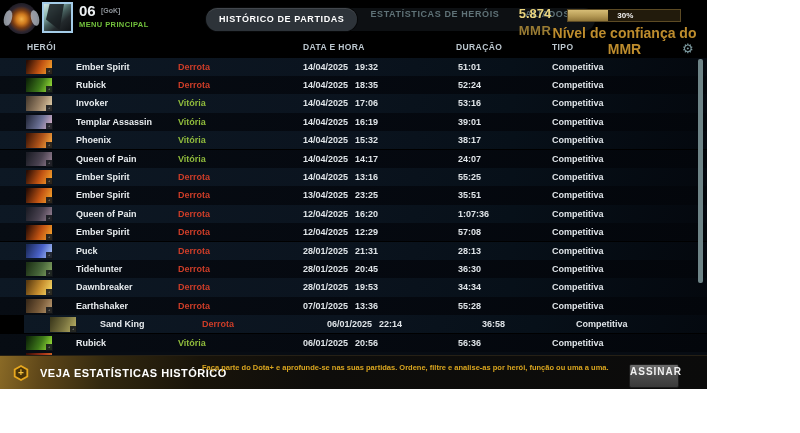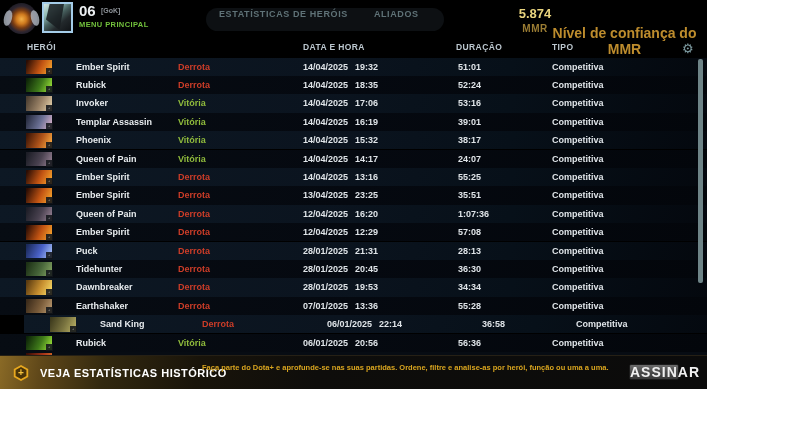--- a/index.html
+++ b/index.html
@@ -26,21 +26,21 @@
 
   .tabstrip { position:absolute; left:206px; top:8px; height:23px; background:#0d1013;
     border-radius:12px; display:flex; align-items:center; padding-right:12px; }
   .tab { color:#5f7277; font-size:9px; font-weight:bold; letter-spacing:.6px; padding:0 13px;
     height:33px; line-height:23px; white-space:nowrap; cursor:default; }
   .tab.active { background:#2d3339; color:#ffffff; border-radius:12px; height:23px;
     box-shadow: inset 0 1px 0 rgba(255,255,255,.10), 0 0 0 1px #070809; }
 
   .mmr-block { position:absolute; left:503px; top:6px; width:64px; text-align:center; }
   .mmr-value { font-size:13px; font-weight:bold; color:#e9d47e; }
-  .mmr-label { font-size:10px; font-weight:bold; color:#9a7c33; margin-top:2px; letter-spacing:.5px; }
+  .mmr-label { font-size:13px; font-weight:bold; color:#9a7c33; margin-top:2px; letter-spacing:.5px; }
 
   .conf-bar { position:absolute; left:567px; top:9px; width:114px; height:13px;
     background:#221b0c; border:1px solid #5c4a24; }
   .conf-fill { position:absolute; left:0; top:0; height:100%; width:36%;
     background:linear-gradient(180deg,#d6bd76 0%,#b59a55 55%,#8f7538 100%); }
   .conf-pct { position:absolute; left:44%; top:1px; font-size:8px; font-weight:bold; color:#f2f2f2; }
   .conf-label { position:absolute; left:552px; top:25px; width:145px; text-align:center;
     font-size:14px; font-weight:bold; color:#bd8c2d; }
 
   
@@ -78,44 +78,49 @@
     clip-path:polygon(50% 0,95% 25%,95% 75%,50% 100%,5% 75%,5% 25%);
     background:#e8a81f; }
   .hex-inner { position:absolute; left:2px; top:2px; width:12px; height:12px;
     clip-path:polygon(50% 0,95% 25%,95% 75%,50% 100%,5% 75%,5% 25%);
     background:#4a3408; color:#f6c33e; font-size:10px; font-weight:bold;
     line-height:12px; text-align:center; }
   .banner-title { position:absolute; left:40px; top:11px; font-size:11px; font-weight:bold;
     color:#ffffff; letter-spacing:.5px; white-space:nowrap; }
   .banner-desc { position:absolute; left:202px; top:6px; font-size:7.5px; font-weight:bold;
     color:#d9a51f; line-height:11px; white-space:nowrap; }
-  .assinar { position:absolute; left:629px; top:8px; width:50px; height:16px;
+  .assinar { position:absolute; left:629px; top:8px; width:50px; height:24px;
     background:linear-gradient(180deg,#6c6c6c 0%,#4a4a4a 50%,#3a3a3a 100%);
-    border:1px solid #1b1b1b; border-radius:2px; color:#f0f0f0; font-size:14px;
+    border:1px solid #1b1b1b; border-radius:2px; color:#f0f0f0; font-size:10px;
     font-weight:bold; letter-spacing:1px; text-align:center; line-height:14px; cursor:pointer; }
 </style>
 </head>
 <body>
 
 <div class="app">
 
   <div class="medal"></div>
   <div class="avatar"></div>
   <div class="player-name">06</div>
   <div class="clan-tag">[GoK]</div>
   <div class="menu-label">MENU PRINCIPAL</div>
 
   <div class="tabstrip">
+    <div class="tab active">HISTÓRICO DE PARTIDAS</div>
     <div class="tab">ESTATÍSTICAS DE HERÓIS</div>
     <div class="tab">ALIADOS</div>
   </div>
 
   <div class="mmr-block">
     <div class="mmr-value">5.874</div>
     <div class="mmr-label">MMR</div>
+  </div>
+  <div class="conf-bar">
+    <div class="conf-fill" id="conf-fill" style="width: 36%;"></div>
+    <div class="conf-pct">30%</div>
   </div>
   <div class="conf-label">Nível de confiança do MMR</div>
 
   <div class="thead">
     <span class="th th-hero">HERÓI</span>
     <span class="th th-result">RESULTADO</span>
     <span class="th th-date">DATA E HORA</span>
     <span class="th th-duration">DURAÇÃO</span>
     <span class="th th-type">TIPO</span>
   </div>

